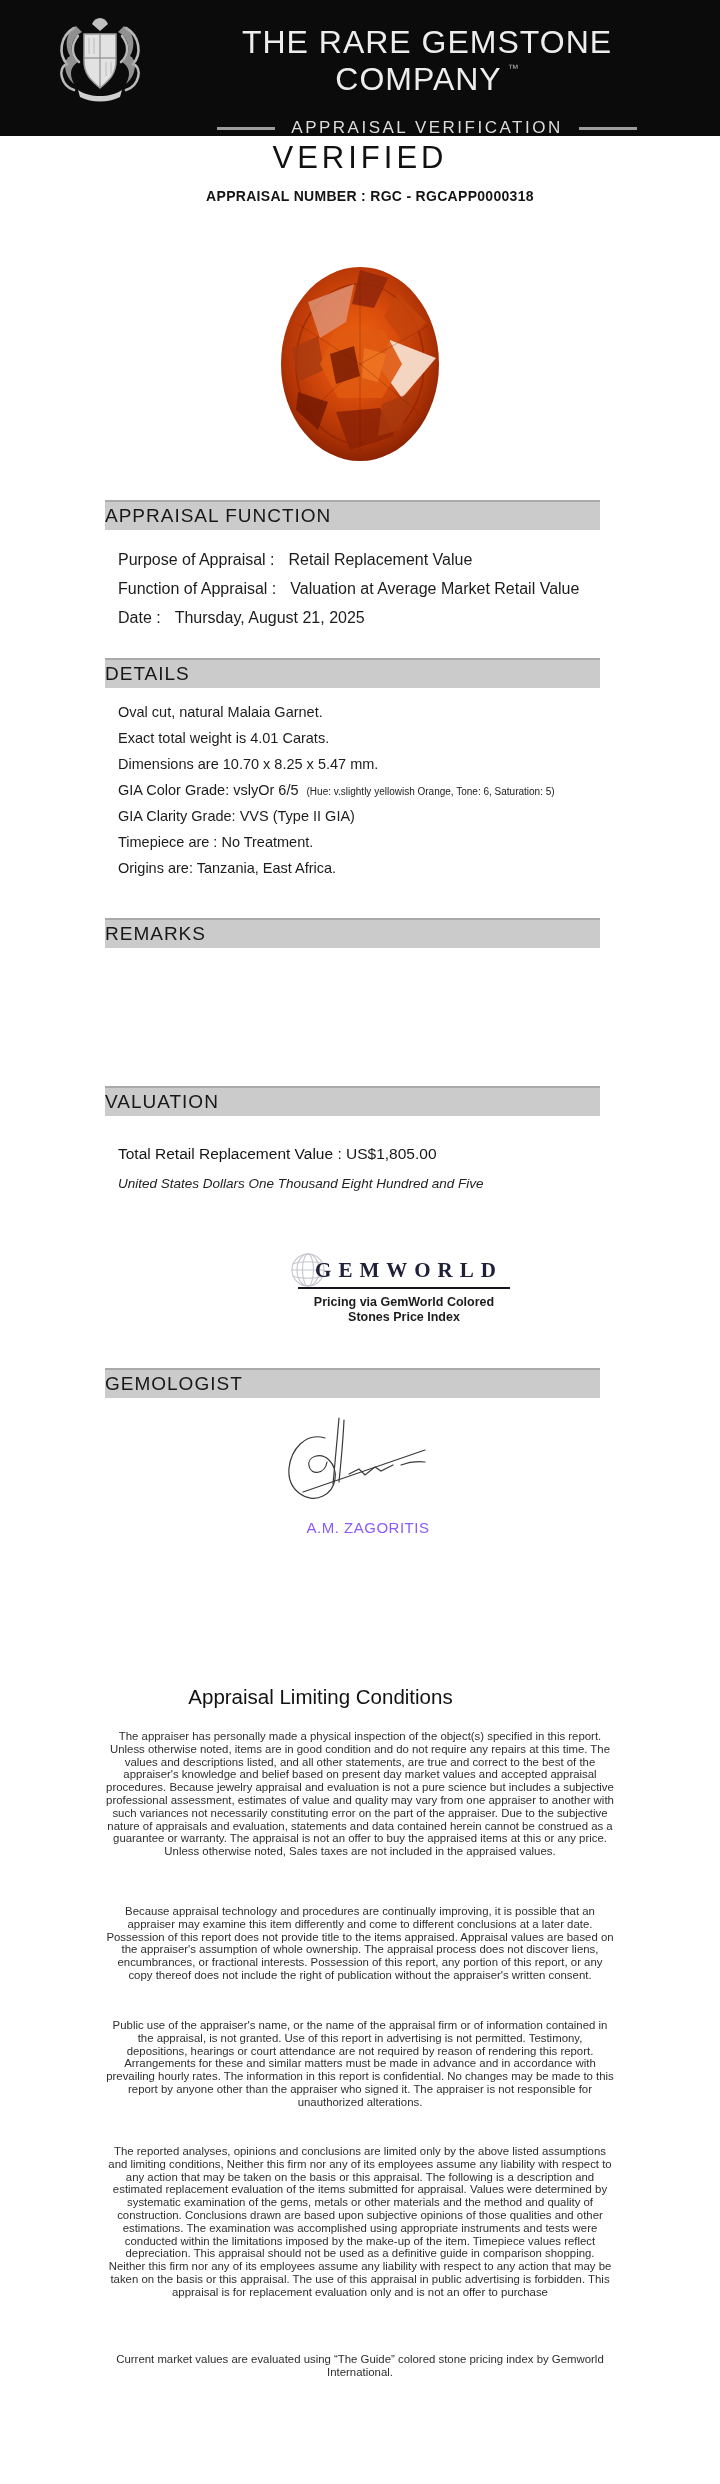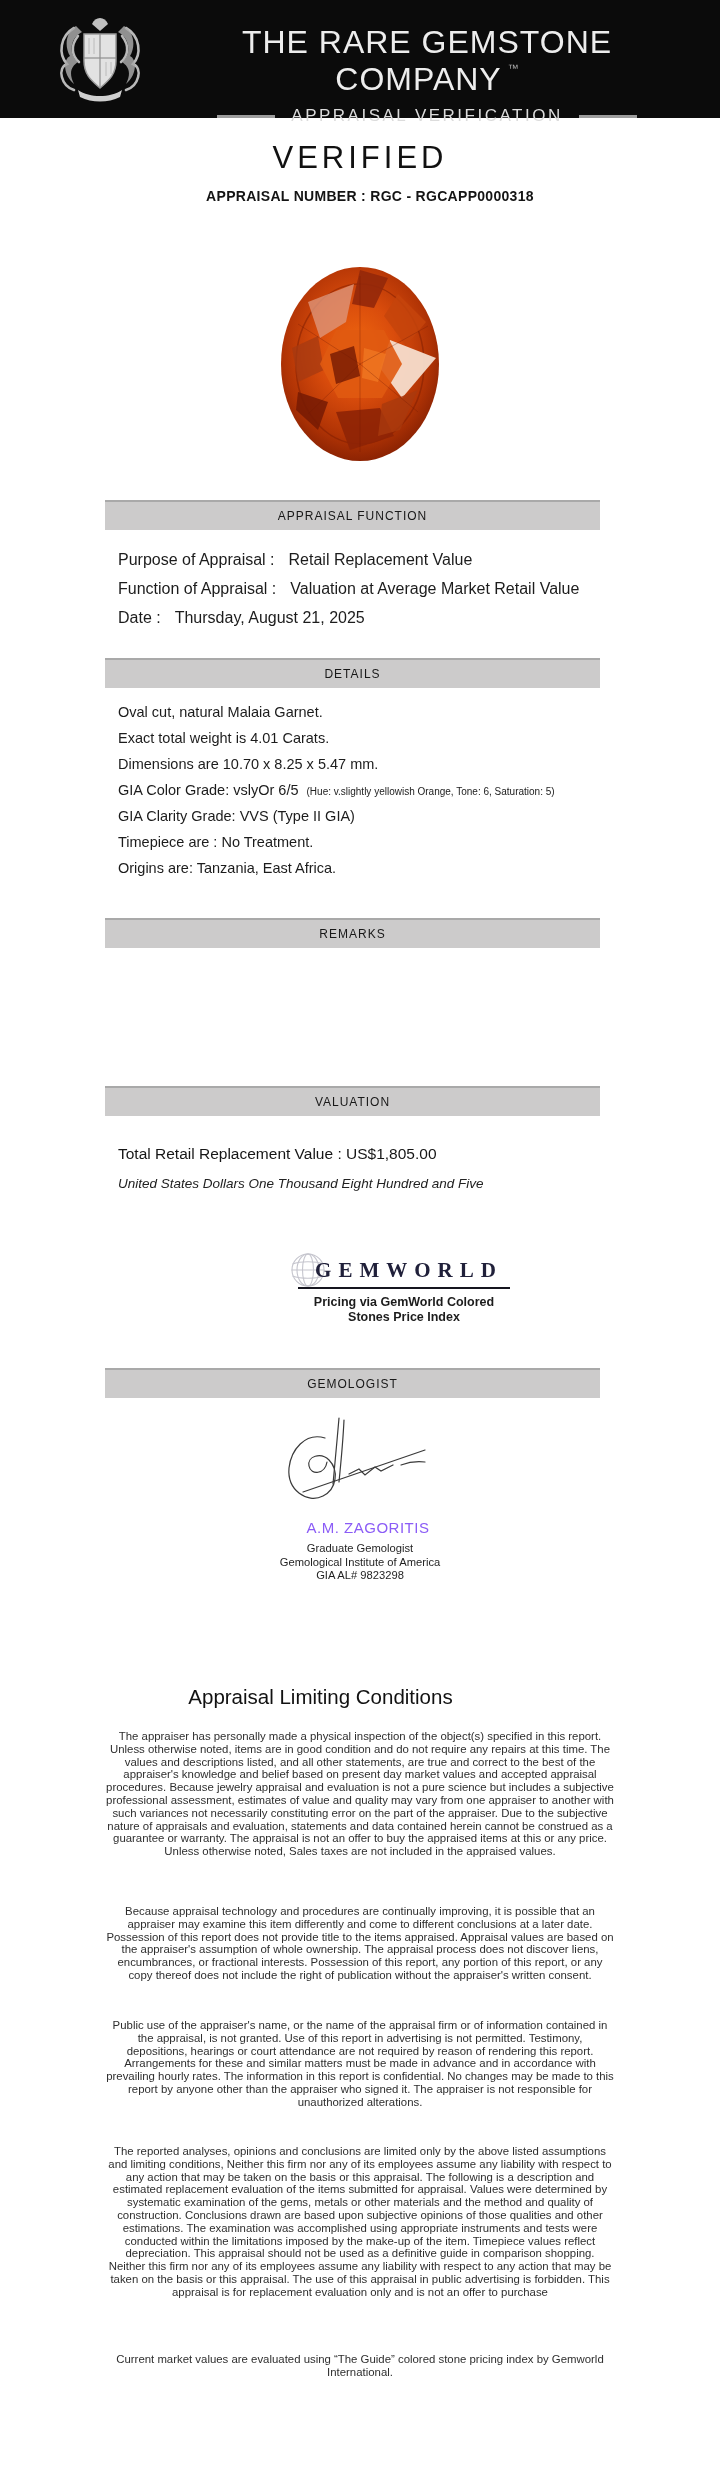--- a/index.html
+++ b/index.html
@@ -1,41 +1,41 @@
 <!DOCTYPE html>
 <html><head>
 <meta charset="utf-8">
 <style>
   html,body{margin:0;padding:0;background:#ffffff;}
   .page{position:relative;width:720px;height:2484px;background:#ffffff;overflow:hidden;
         font-family:"Liberation Sans",sans-serif;color:#1d1d1d;}
 
   
-  .topbar{position:absolute;top:0;left:0;width:720px;height:118px;background:#0b0b0b;}
+  .topbar{position:absolute;top:0;left:0;width:720px;height:136px;background:#0b0b0b;}
   .crest{position:absolute;left:52px;top:12px;}
   .header-text{position:absolute;left:150px;right:16px;top:24px;text-align:center;}
   .company{font-size:32px;letter-spacing:1px;color:#ededed;font-weight:400;}
   .tm{font-size:11px;color:#b5b5b5;vertical-align:18px;margin-left:6px;}
-  .subtitle-row{margin-top:8px;display:flex;align-items:center;justify-content:center;gap:16px;}
+  .subtitle-row{margin-top:20px;display:flex;align-items:center;justify-content:center;gap:16px;}
   .dash{display:inline-block;width:58px;height:3px;background:#9d9d9d;}
   .subtitle{font-size:17px;letter-spacing:2.5px;color:#dcdcdc;}
 
   
   .verified{position:absolute;top:140px;left:0;width:720px;text-align:center;
             font-size:31px;letter-spacing:4px;color:#111;}
   .appraisal-number{position:absolute;top:188px;left:10px;width:720px;text-align:center;
             font-size:14px;font-weight:bold;letter-spacing:.3px;color:#141414;}
 
   
   .gem-photo{position:absolute;top:264px;left:0;width:720px;text-align:center;}
 
   
   .section-bar{position:absolute;left:105px;width:495px;height:28px;background:#cccbcb;
-               border-top:2px solid #a9a9a9;text-align:center;line-height:28px;
-               font-size:12px;letter-spacing:1px;color:#181818;}
+               border-top:2px solid #a9a9a9;line-height:28px;
+               font-size:19px;letter-spacing:1px;color:#181818;}
 
   
   .af-rows{position:absolute;left:118px;top:551px;font-size:16px;color:#1c1c1c;}
   .af-rows .row{margin-bottom:11px;}
   .af-rows .lbl{margin-right:14px;}
 
   .details-lines{position:absolute;left:118px;top:704px;font-size:14.5px;color:#1c1c1c;}
   .details-lines .dline{margin-bottom:10px;white-space:nowrap;}
   .details-lines .note{font-size:10px;color:#222;margin-left:8px;}
 
@@ -196,25 +196,20 @@
         <path d="M66,6 C64,28 62,52 60,72"></path>
         <path d="M71,8 C70,30 68,50 66,70"></path>
         <path d="M52,26 C32,20 18,38 16,56 C14,78 34,92 50,84 C64,77 66,58 56,48 C48,40 34,44 36,54 C38,64 52,62 54,50"></path>
         <path d="M30,80 L152,38"></path>
         <path d="M76,62 l10,-5 6,6 10,-8 6,4 12,-6"></path>
         <path d="M128,53 c8,-3 16,-4 24,-3"></path>
       </g>
     </svg>
   </div>
   <div class="gemologist-name">A.M. ZAGORITIS</div>
-  <div class="gemologist-creds">
-    <div>Graduate Gemologist</div>
-    <div>Gemological Institute of America</div>
-    <div>GIA AL# 9823298</div>
-  </div>
 
   <div class="conditions-heading">Appraisal Limiting Conditions</div>
   <div class="cond p1">The appraiser has personally made a physical inspection of the object(s) specified in this report. Unless otherwise noted, items are in good condition and do not require any repairs at this time. The values and descriptions listed, and all other statements, are true and correct to the best of the appraiser's knowledge and belief based on present day market values and accepted appraisal procedures. Because jewelry appraisal and evaluation is not a pure science but includes a subjective professional assessment, estimates of value and quality may vary from one appraiser to another with such variances not necessarily constituting error on the part of the appraiser. Due to the subjective nature of appraisals and evaluation, statements and data contained herein cannot be construed as a guarantee or warranty. The appraisal is not an offer to buy the appraised items at this or any price. Unless otherwise noted, Sales taxes are not included in the appraised values.</div>
   <div class="cond p2">Because appraisal technology and procedures are continually improving, it is possible that an appraiser may examine this item differently and come to different conclusions at a later date. Possession of this report does not provide title to the items appraised. Appraisal values are based on the appraiser's assumption of whole ownership. The appraisal process does not discover liens, encumbrances, or fractional interests. Possession of this report, any portion of this report, or any copy thereof does not include the right of publication without the appraiser's written consent.</div>
   <div class="cond p3">Public use of the appraiser's name, or the name of the appraisal firm or of information contained in the appraisal, is not granted. Use of this report in advertising is not permitted. Testimony, depositions, hearings or court attendance are not required by reason of rendering this report. Arrangements for these and similar matters must be made in advance and in accordance with prevailing hourly rates. The information in this report is confidential. No changes may be made to this report by anyone other than the appraiser who signed it. The appraiser is not responsible for unauthorized alterations.</div>
   <div class="cond p4">The reported analyses, opinions and conclusions are limited only by the above listed assumptions and limiting conditions, Neither this firm nor any of its employees assume any liability with respect to any action that may be taken on the basis or this appraisal. The following is a description and estimated replacement evaluation of the items submitted for appraisal. Values were determined by systematic examination of the gems, metals or other materials and the method and quality of construction. Conclusions drawn are based upon subjective opinions of those qualities and other estimations. The examination was accomplished using appropriate instruments and tests were conducted within the limitations imposed by the make-up of the item. Timepiece values reflect depreciation. This appraisal should not be used as a definitive guide in comparison shopping. Neither this firm nor any of its employees assume any liability with respect to any action that may be taken on the basis or this appraisal. The use of this appraisal in public advertising is forbidden. This appraisal is for replacement evaluation only and is not an offer to purchase</div>
   <div class="cond footnote">Current market values are evaluated using “The Guide” colored stone pricing index by Gemworld International.</div>
 
 </div>
 

